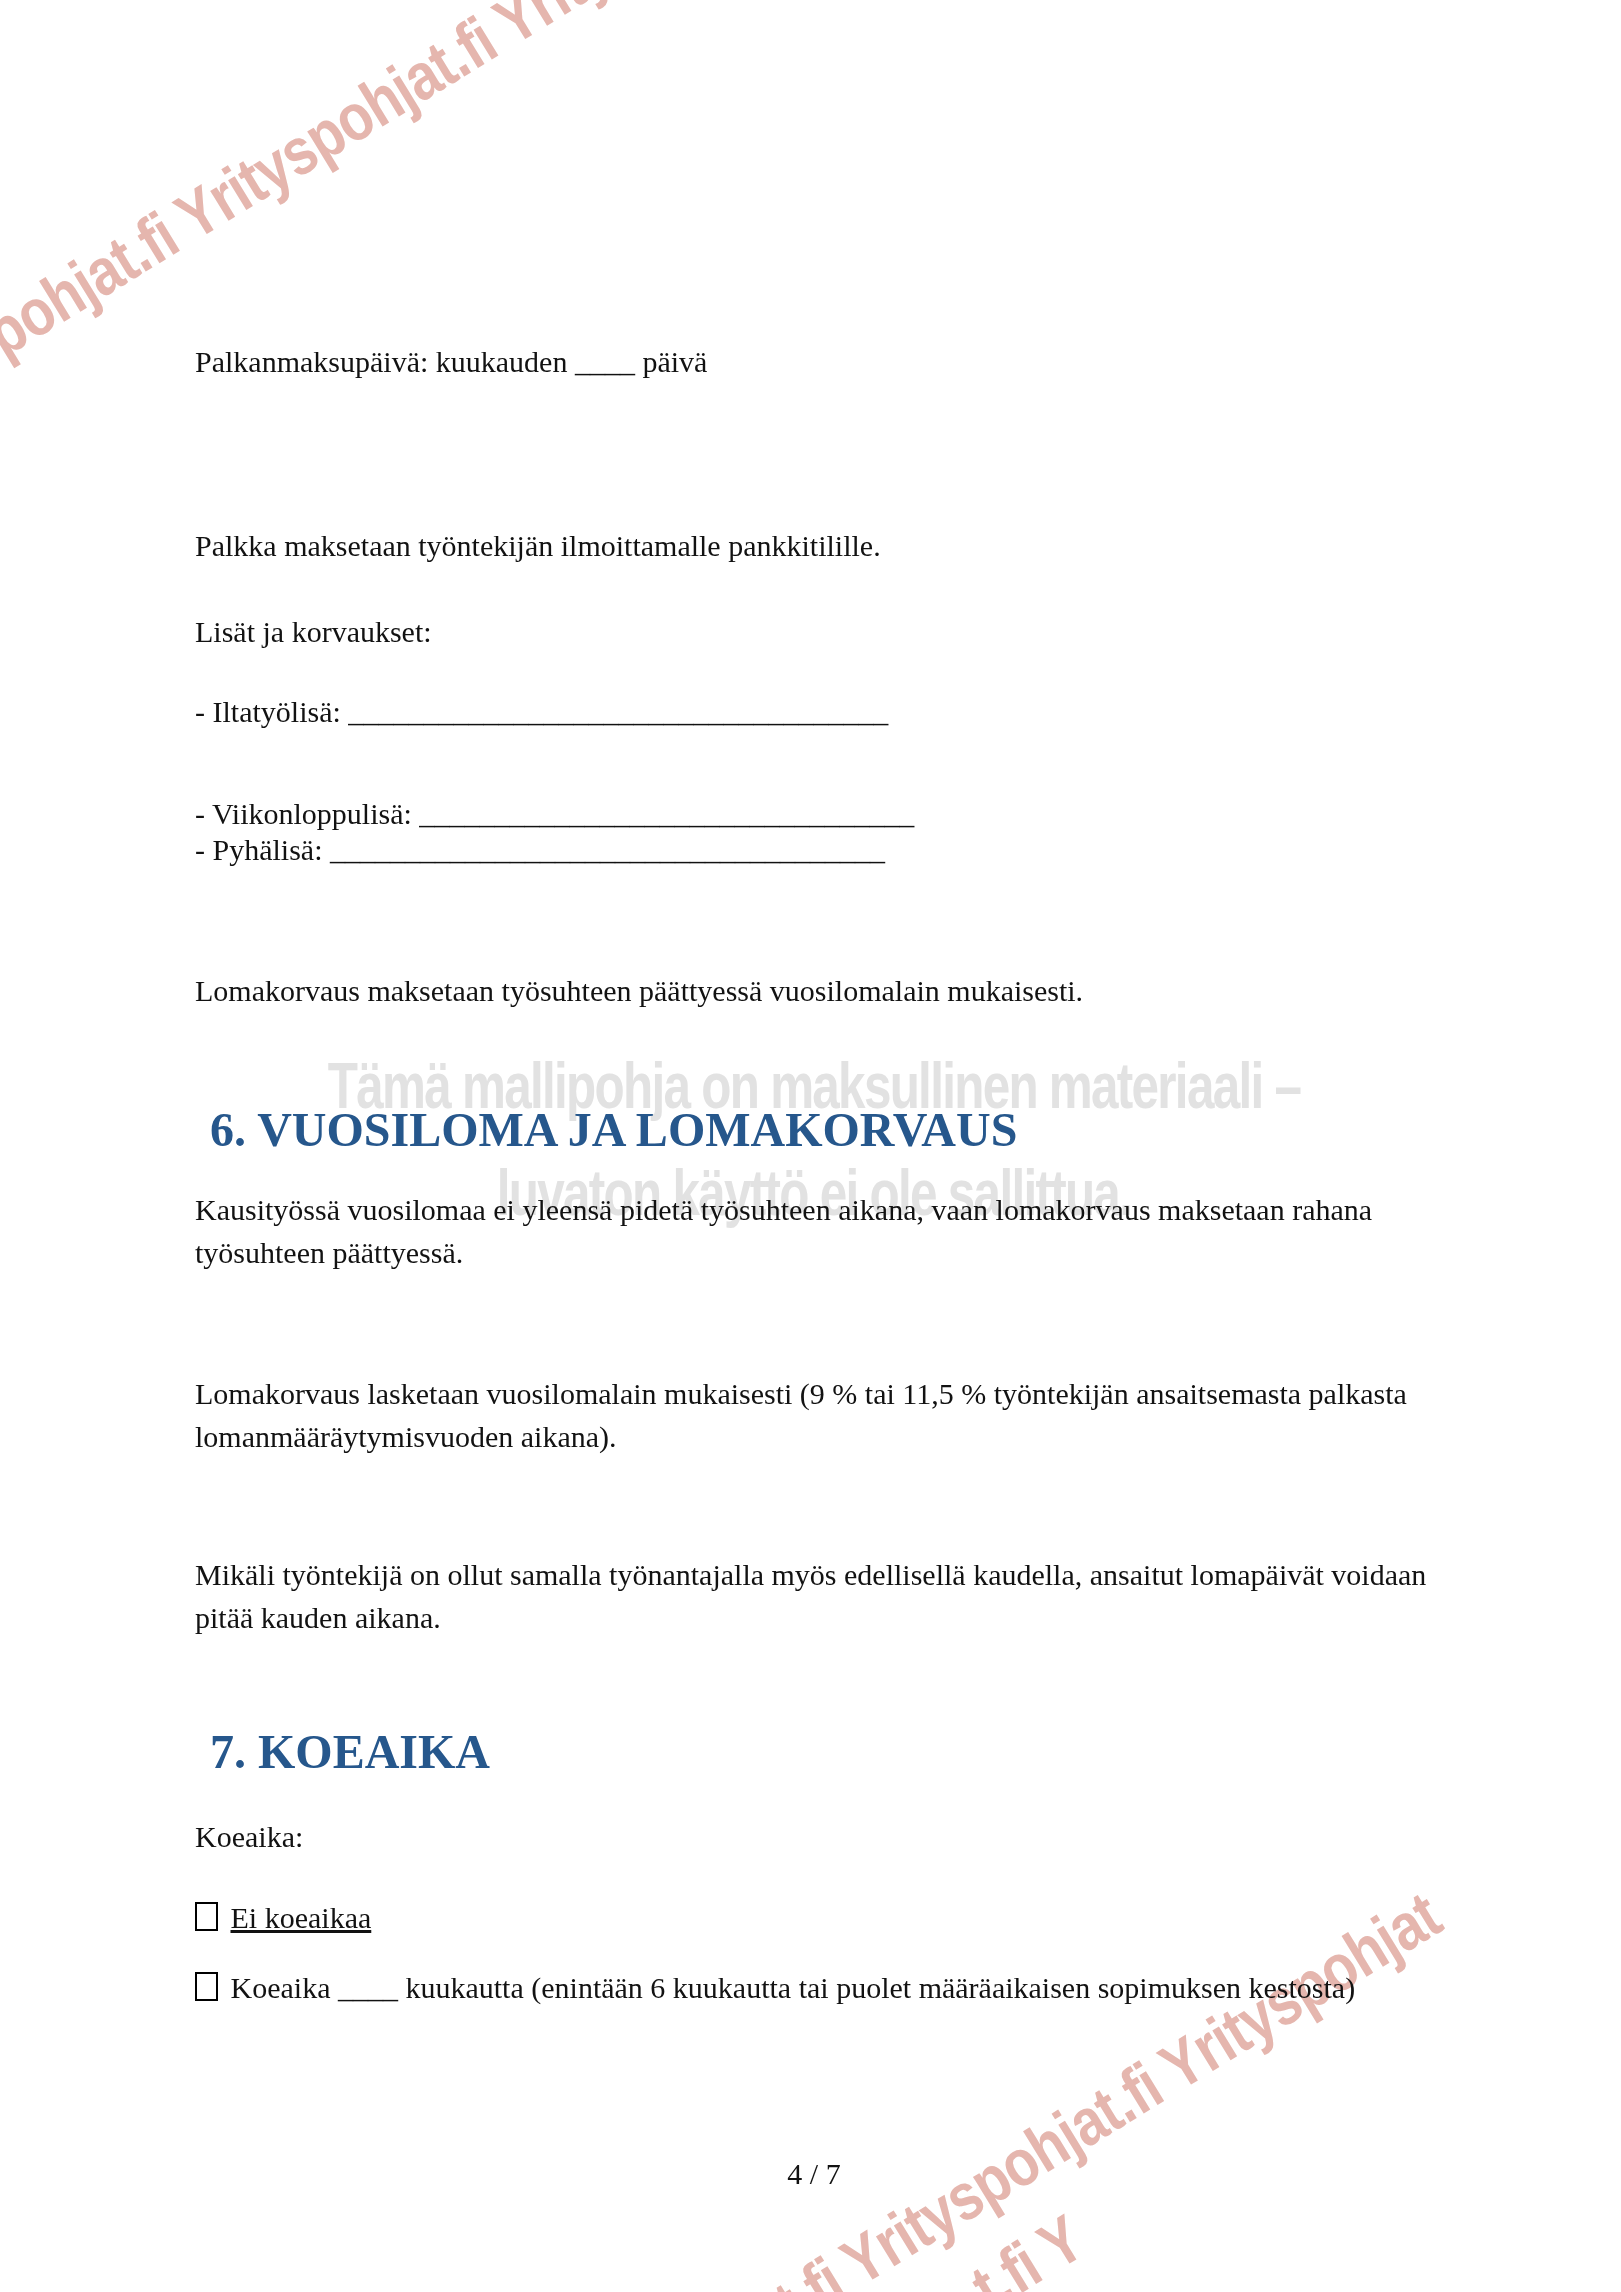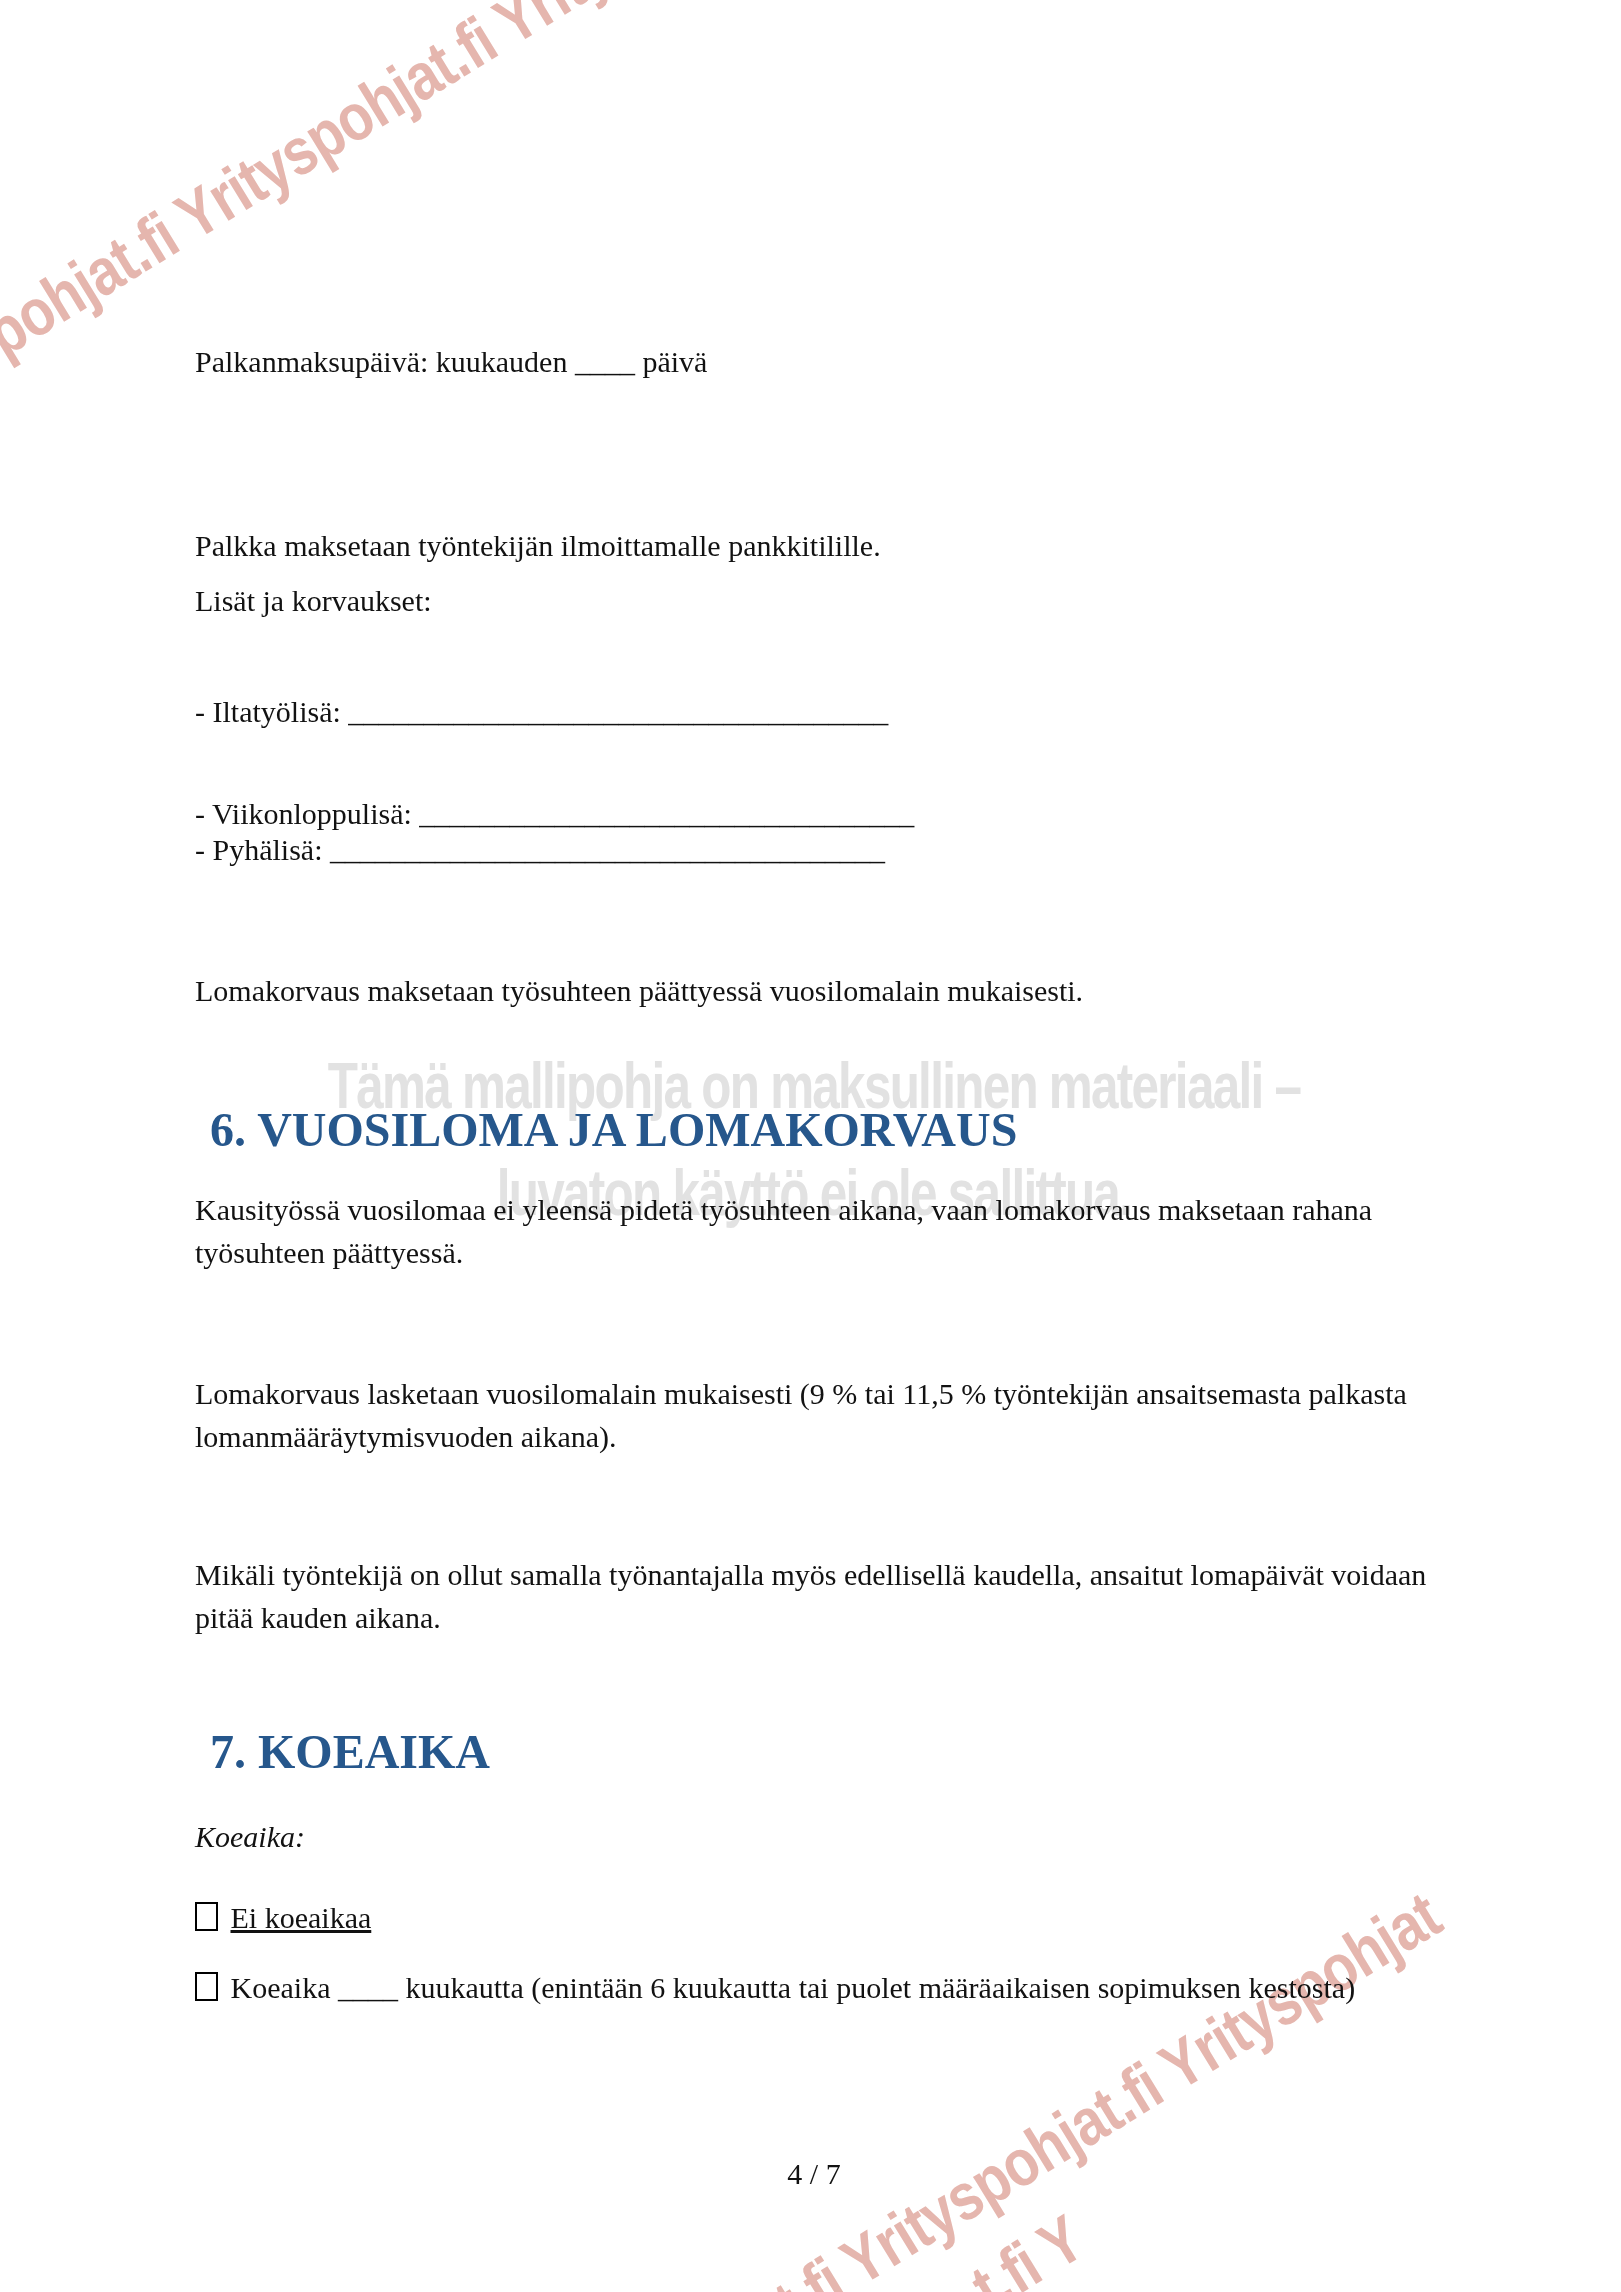--- a/index.html
+++ b/index.html
@@ -63,31 +63,31 @@
     border:2.7px solid #000;
     box-sizing:border-box;
     margin-right:12.5px;
     vertical-align:-2.7px;
     background:#fff;
   }
   .blank { letter-spacing:0; }
   #line-performance-pay  { top:199px; }
   #line-payday           { top:340px; }
   #line-bank-transfer    { top:476px;margin-top:48px; }
-  #line-allowances-label { top:579px; }
+  #line-allowances-label { top:610px; }
   #line-evening-bonus    { top:690px; }
   #line-weekend-bonus    { top:792px; }
   #line-holiday-bonus    { top:828px; }
   #line-holiday-comp     { top:969px; }
   #heading-section-6     { top:1106px; }
   #para-seasonal-leave   { top:1188px; }
   #para-comp-calc        { top:1372px; }
   #para-previous-season  { top:1553px; }
   #heading-section-7     { top:1728px; }
-  #line-probation-label  { top:1815px;font-style:italic; }
+  #line-probation-label  { top:1815px; }
   #line-no-probation     { top:1896px;text-decoration:underline; }
   #line-probation-length { top:1966px; }
   #page-number           { top:2152px; text-align:center; }
 </style>
 </head>
 <body>
 
 <div class="page">
 
   <div class="wm wm-corner" id="wm-top-left">spohjat.fi Yrityspohjat.fi Yrityspoh</div>

